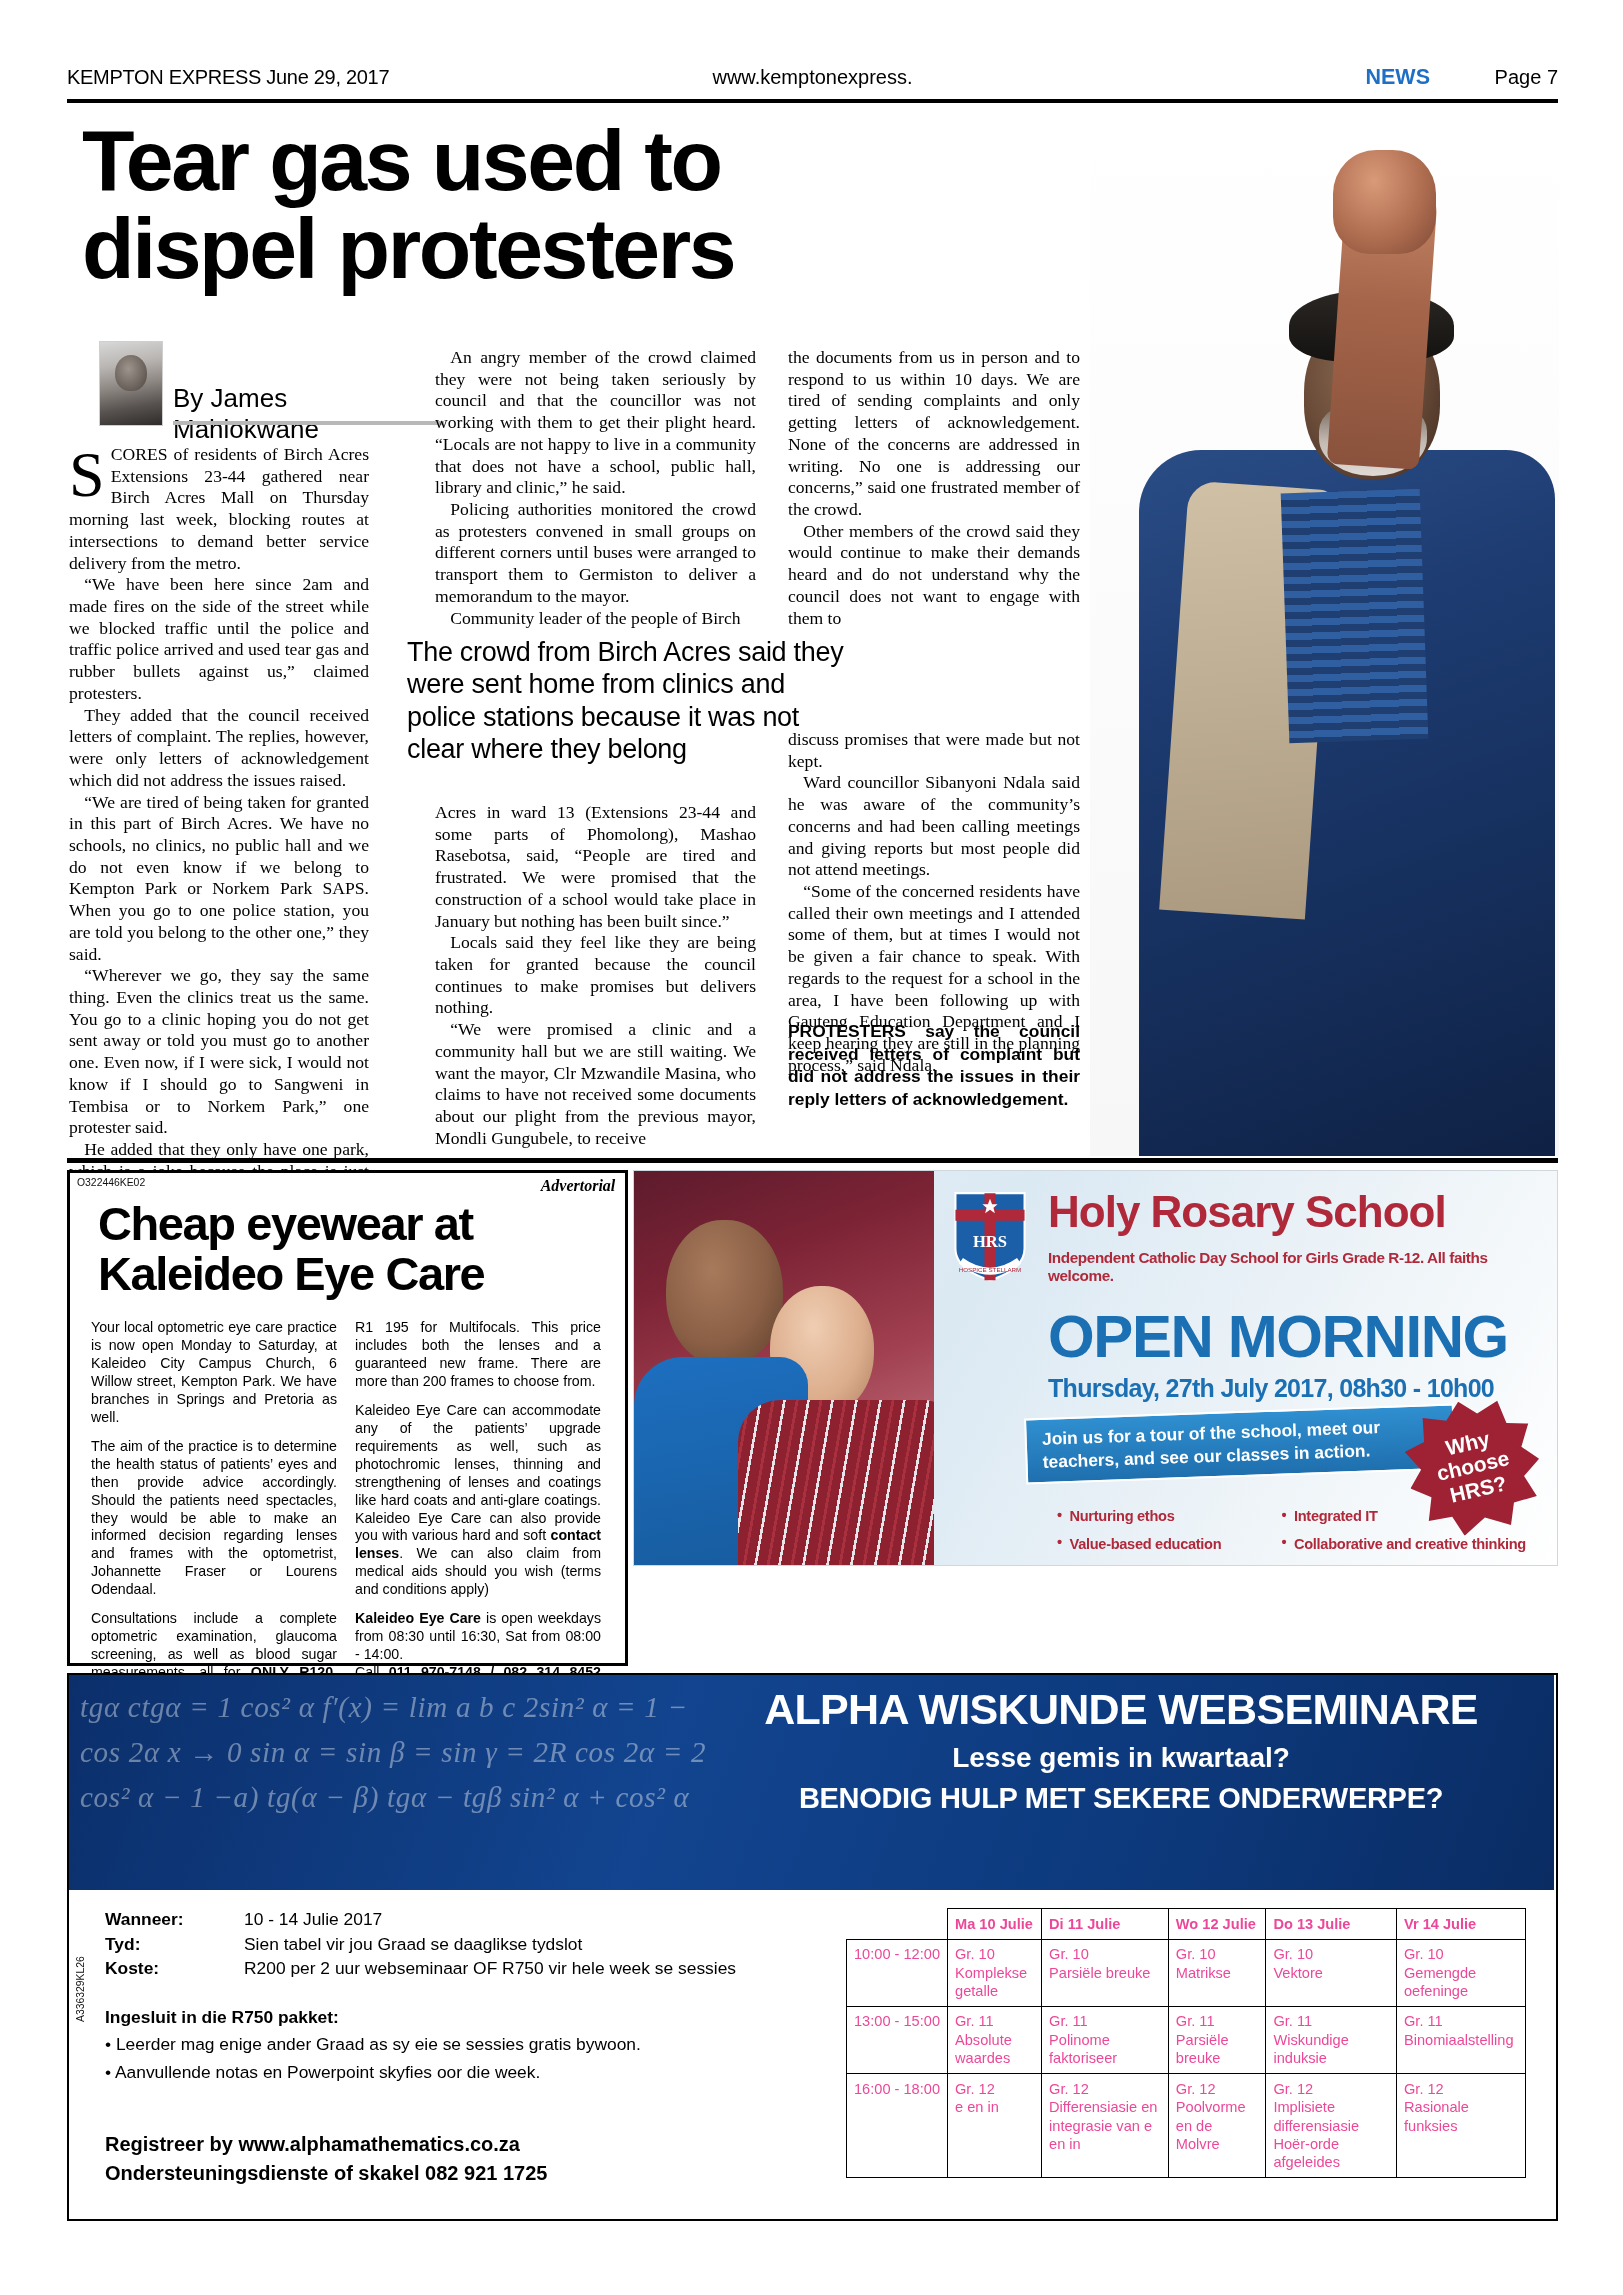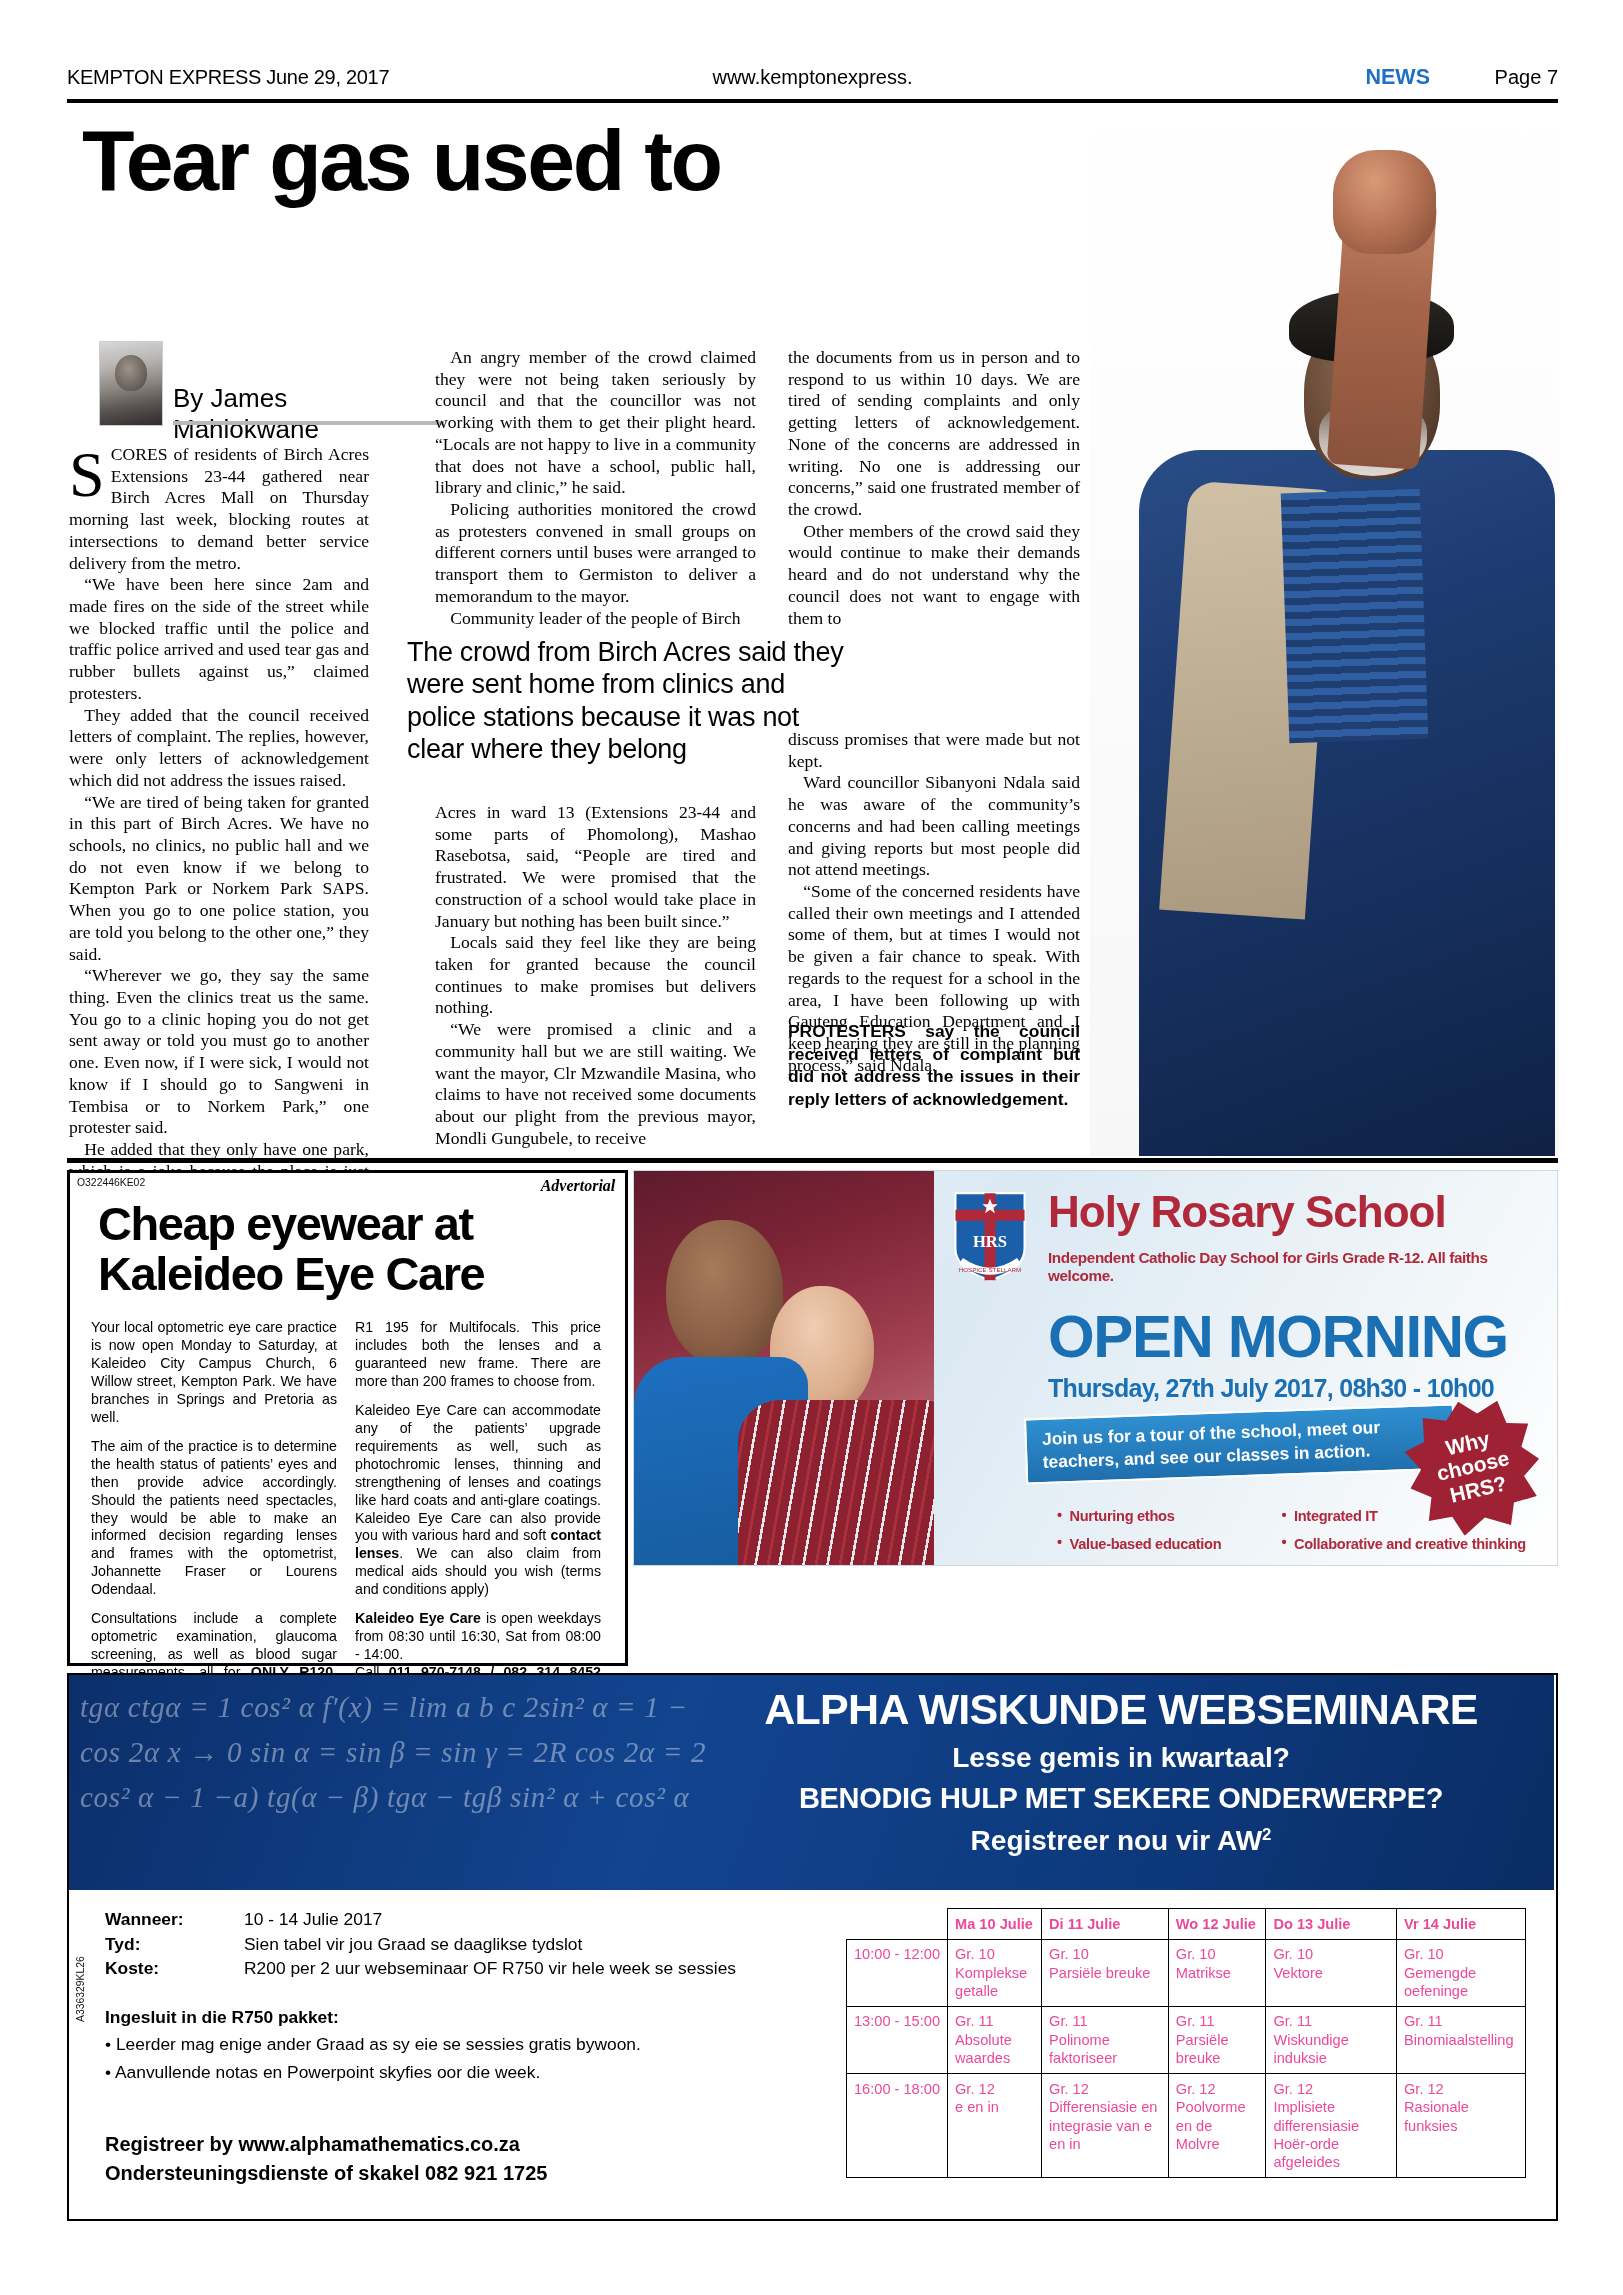--- a/index.html
+++ b/index.html
@@ -345,20 +345,21 @@
   <div class="masthead">
     <div class="mh-left">KEMPTON EXPRESS June 29, 2017</div>
     <div class="mh-center">www.kemptonexpress.</div>
     <div class="mh-news">NEWS</div>
     <div class="mh-page">Page 7</div>
   </div>
   <div class="rule-top"></div>
 
   <div class="headline">
     <span>Tear gas used to</span>
+    <span>dispel protesters</span>
   </div>
 
   <div class="byline-wrap">
     <div class="byline-photo"></div>
     <div class="byline-name">By James Mahlokwane</div>
     <div class="byline-rule"></div>
   </div>
 
   <div class="news-photo">
     <div class="np-sky"></div>
@@ -487,21 +488,20 @@
     </div>
   </div>
 
   <div class="alpha">
     <div class="alpha-banner">
       <div class="alpha-math">tgα ctgα = 1   cos² α   f′(x) = lim   a   b   c   2sin² α = 1 − cos 2α   x → 0   sin α = sin β = sin γ = 2R   cos 2α = 2 cos² α − 1   −a) tg(α − β)   tgα − tgβ   sin² α + cos² α</div>
       <div class="alpha-right">
         <div class="aw-t1">ALPHA WISKUNDE WEBSEMINARE</div>
         <div class="aw-t2">Lesse gemis in kwartaal?</div>
         <div class="aw-t3">BENODIG HULP MET SEKERE ONDERWERPE?</div>
-        <div class="aw-t4"><span>Registreer nou vir AW</span><sup>2</sup></div>
       </div>
     </div>
 
     <div class="alpha-vcode">A336329KL26</div>
 
     <div class="alpha-left">
       <div class="kv">
         <div class="k">Wanneer:</div>
         <div>10 - 14 Julie 2017</div>
       </div>

